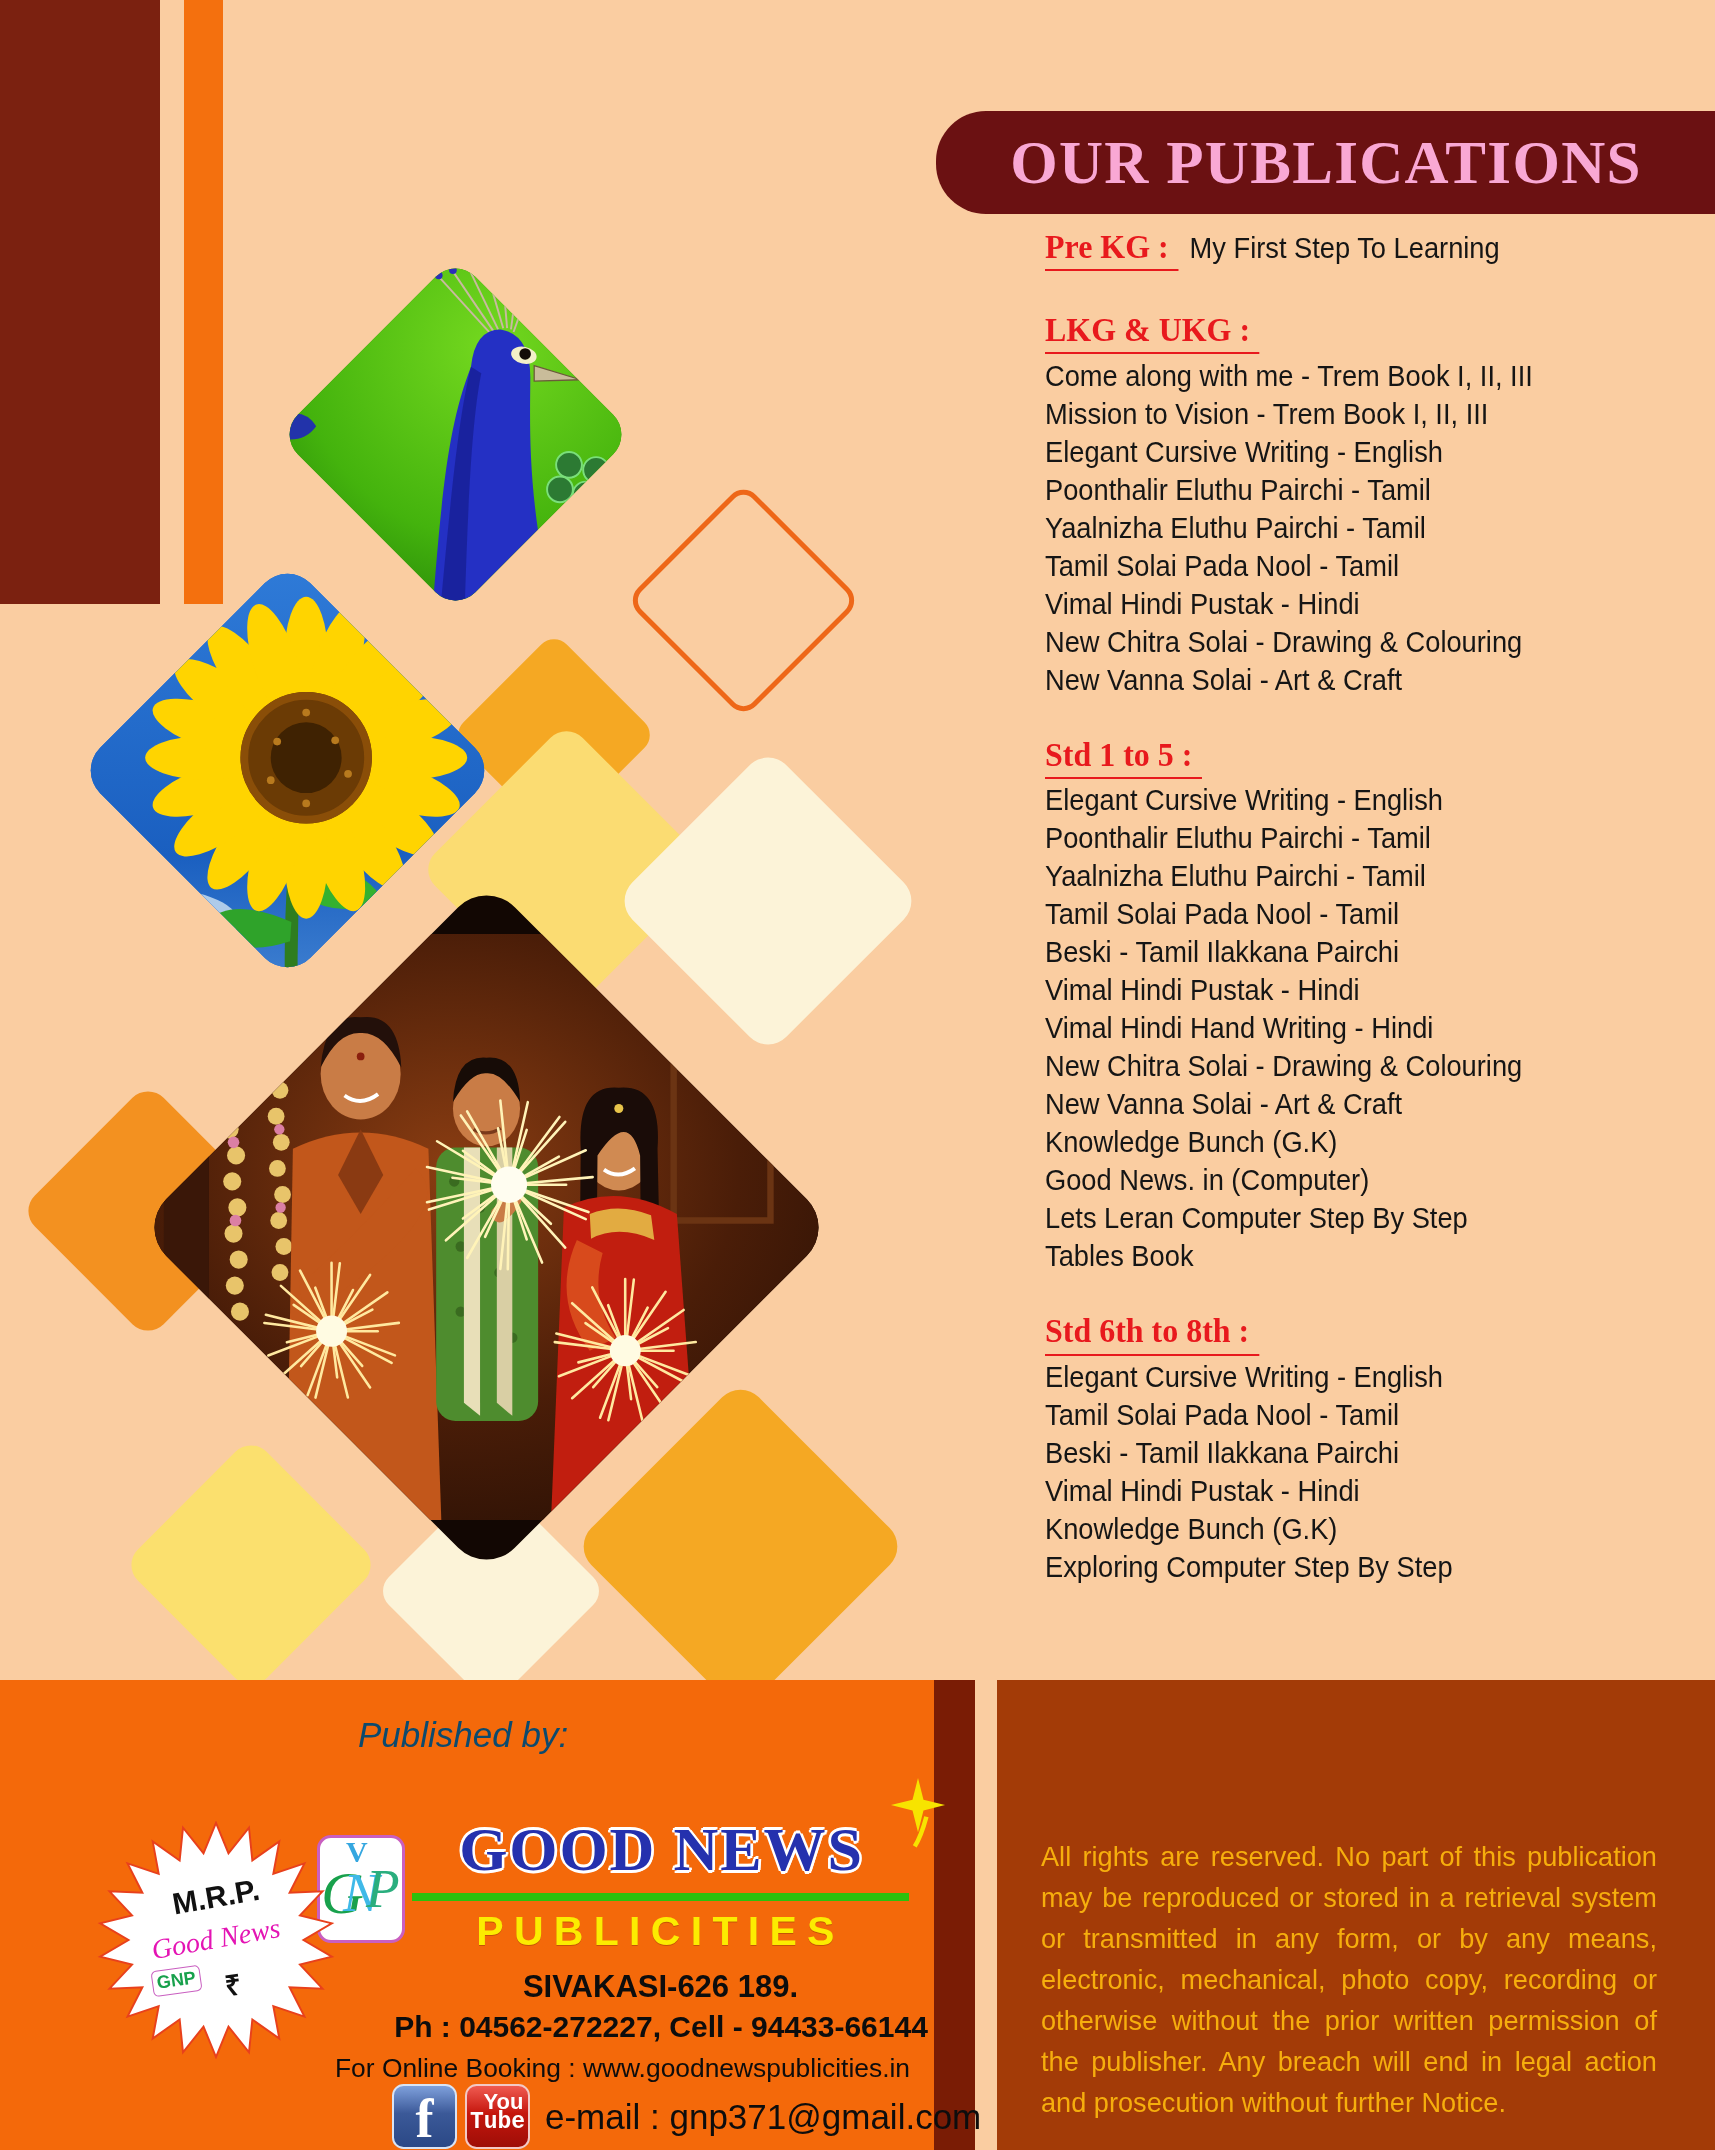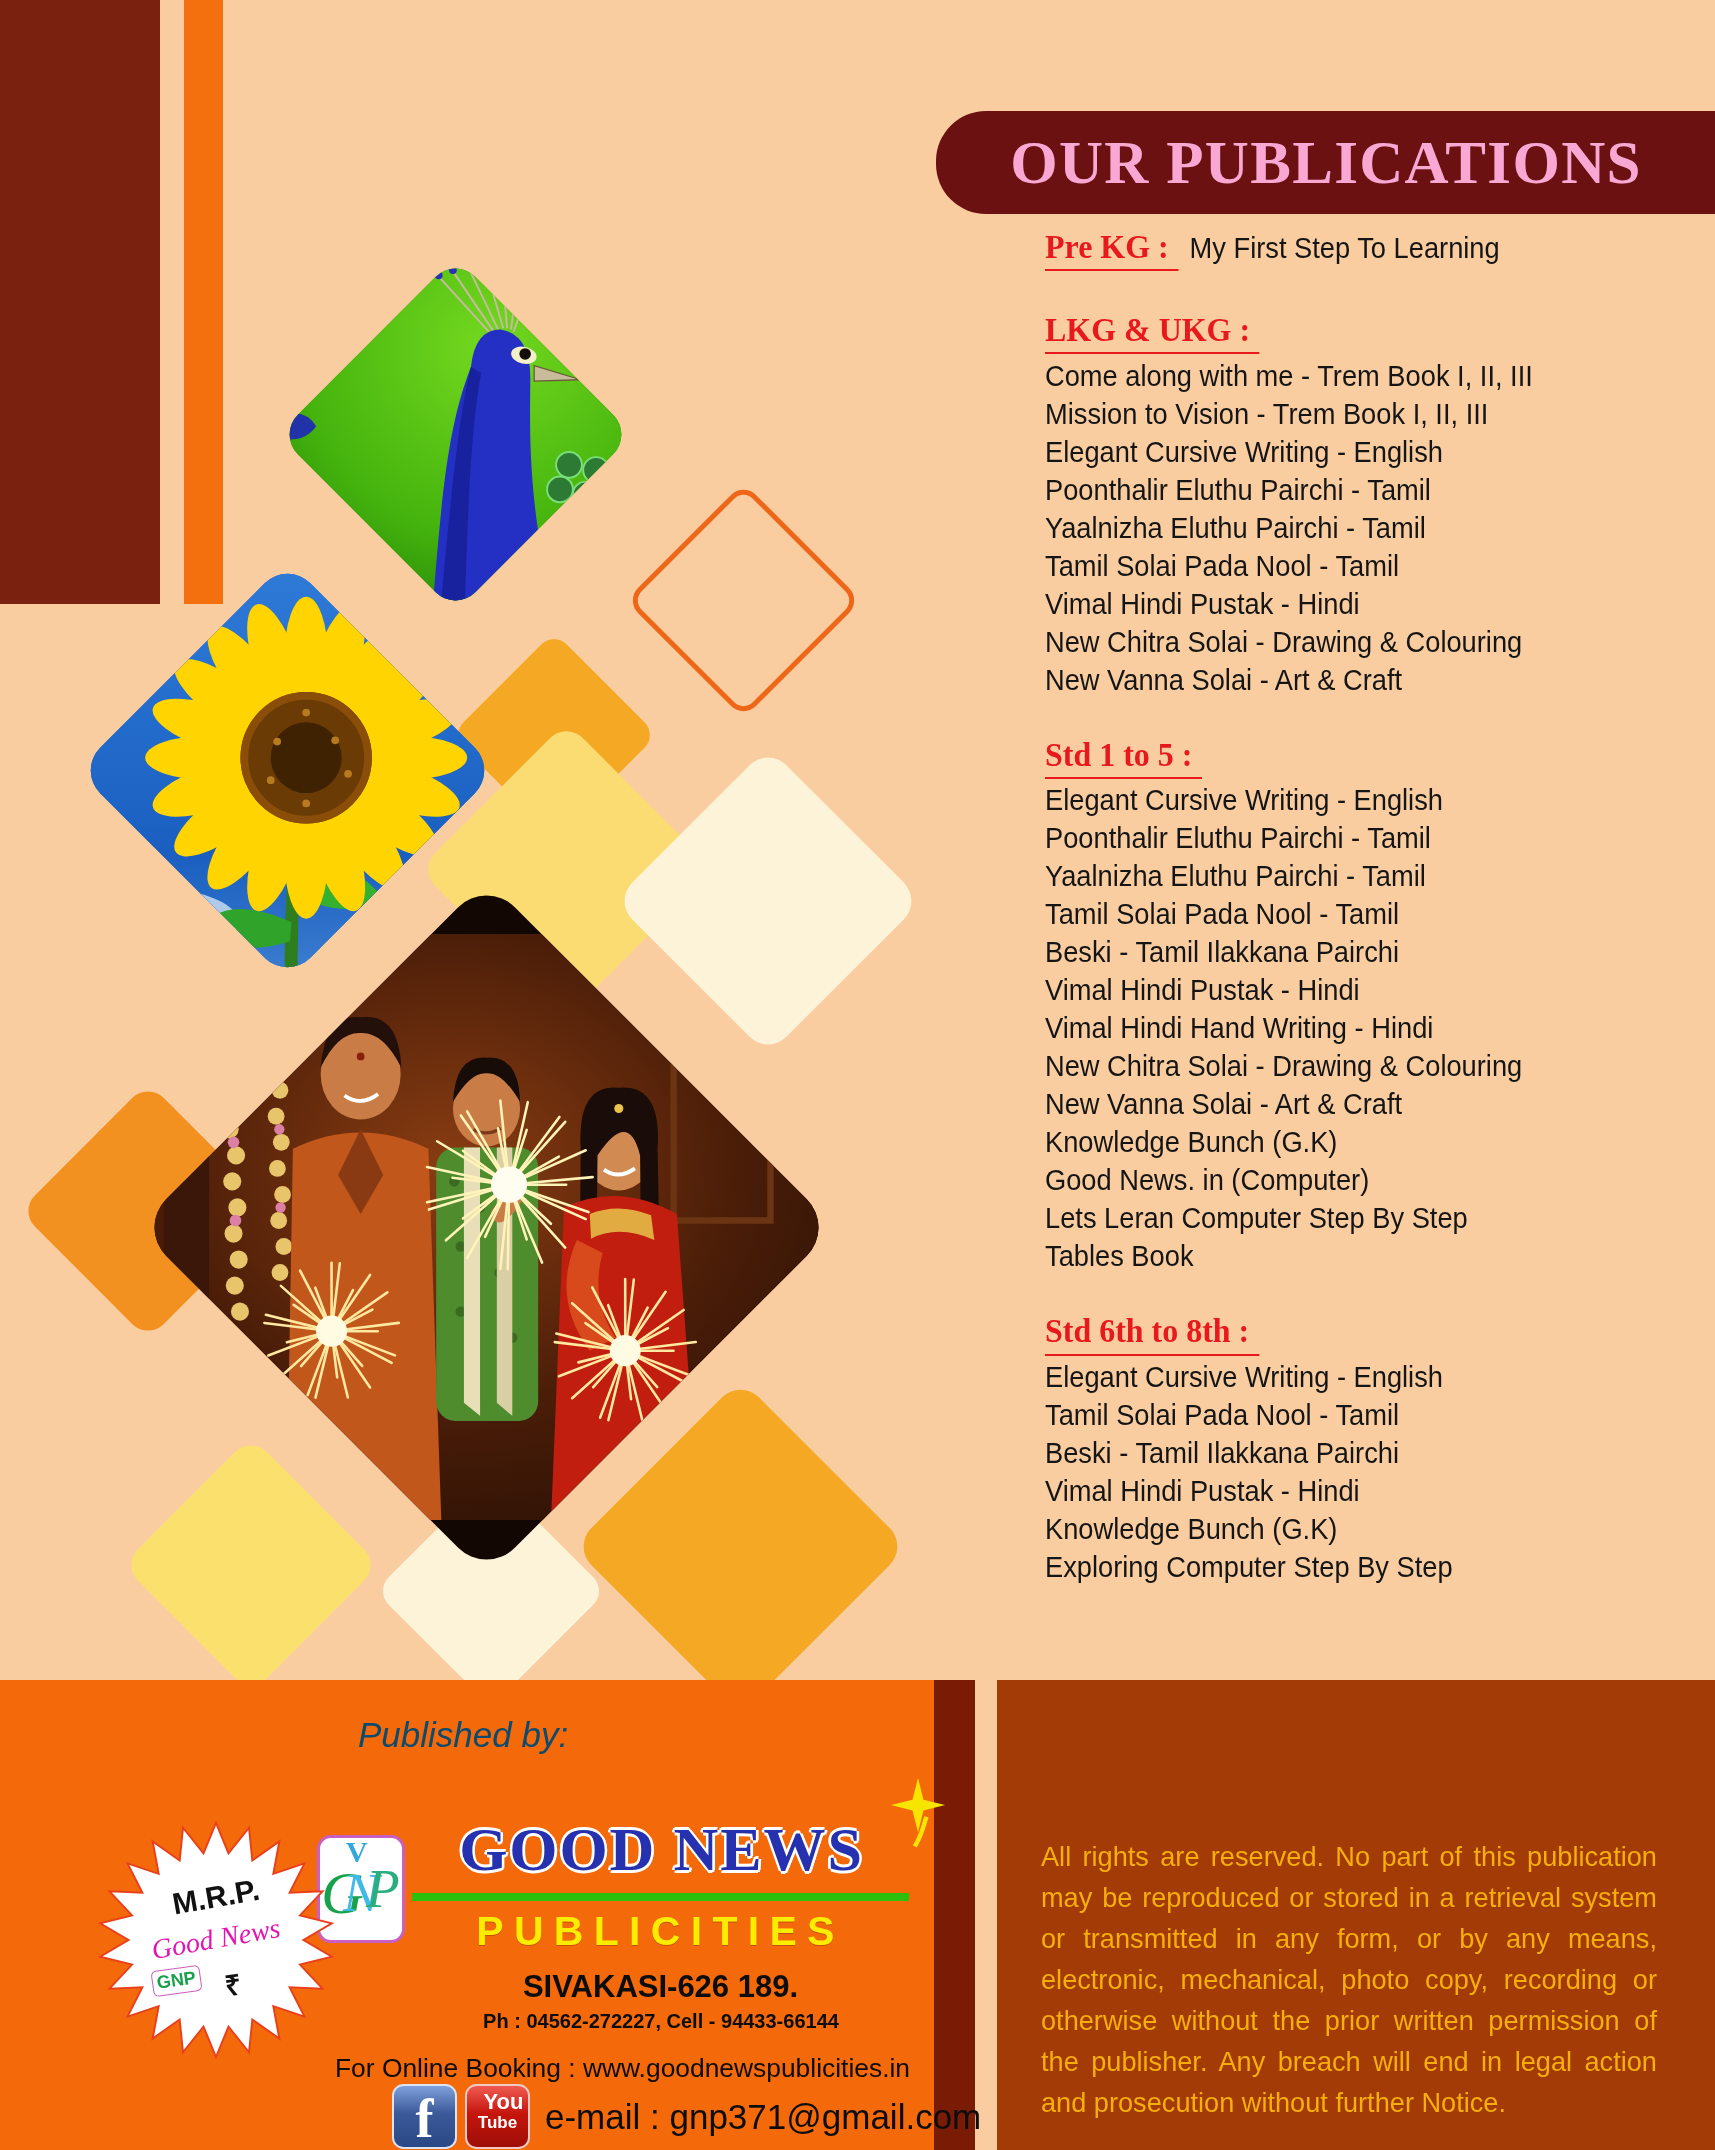--- a/index.html
+++ b/index.html
@@ -51,21 +51,21 @@
   #published-by{left:358px;top:1715px;font-style:italic;font-size:35px;color:#0c4a6e;}
   #goodnews{left:410px;top:1814px;width:503px;text-align:center;
     font-family:"Liberation Serif",serif;font-weight:bold;font-size:62px;line-height:70px;
     color:#2531AE;letter-spacing:1.9px;white-space:nowrap;
     text-shadow:-2.6px 0 0 #fff,2.6px 0 0 #fff,0 -2.6px 0 #fff,0 2.6px 0 #fff,-1.9px -1.9px 0 #fff,1.9px 1.9px 0 #fff;}
   #brand-star{left:889px;top:1778px;width:58px;height:71px;}
   #greenbar{left:412px;top:1893px;width:497px;height:8.4px;background:#2CC00D;}
   #publicities{left:412px;top:1908px;width:497px;text-align:center;font-weight:bold;
     font-size:41px;letter-spacing:10.3px;color:#FCEC00;text-shadow:0 1.3px 0 rgba(110,40,0,.35);}
   #sivakasi{left:412px;top:1969px;width:497px;text-align:center;font-weight:bold;font-size:31px;color:#0d0d0d;}
-  #phone{left:335px;top:2010px;width:652px;text-align:center;font-weight:bold;font-size:20px;color:#0d0d0d;}
+  #phone{left:335px;top:2010px;width:652px;text-align:center;font-weight:bold;font-size:30px;color:#0d0d0d;}
   #booking{left:335px;top:2053px;width:652px;text-align:left;font-size:26.4px;color:#0d0d0d;}
   #email{left:545px;top:2097px;font-size:35px;color:#0d0d0d;}
   
   #gnp-badge{left:317px;top:1835px;width:82px;height:102px;background:#fff;border:3.2px solid #C95FC0;
     border-radius:14px;font-family:"Liberation Serif",serif;font-style:italic;}
   #gnp-badge .g{position:absolute;left:1.3px;top:20.6px;font-size:59px;color:#18A14C;}
   #gnp-badge .n{position:absolute;left:23px;top:23px;font-size:55px;color:#3FB9E8;}
   #gnp-badge .p{position:absolute;left:46px;top:19.3px;font-size:55px;color:#2AAE7E;}
   #gnp-badge .v{position:absolute;left:26px;top:-2.6px;font-size:30px;color:#35A7E0;font-style:normal;font-weight:bold;}
   
@@ -79,21 +79,21 @@
   #mrp .l4{position:absolute;left:128px;top:144px;font-weight:bold;font-size:28px;color:#111;transform:rotate(-8deg);}
   
   .sq-icon{width:61px;height:61px;border-radius:11.6px;position:absolute;}
   #fb{left:392px;top:2084px;background:linear-gradient(#7FA0DC,#3B5998 45%,#2B4886);
      border:2.6px solid #D9E4F5;color:#fff;font-family:"Liberation Serif",serif;font-weight:bold;
      font-size:54px;text-align:center;line-height:67px;}
   #yt{left:465px;top:2084px;background:linear-gradient(#F
      05B51,#C5160D 45%,#9E0E07);background:linear-gradient(#F05B51,#C5160D 45%,#9E0E07);
      border:2.6px solid #F3C9C5;color:#fff;text-align:center;font-weight:bold;}
   #yt .you{display:block;font-size:22px;line-height:22px;margin-top:5.2px;margin-left:12px;}
-  #yt .tube{display:block;font-size:17px;line-height:19.3px;}
+  #yt .tube{display:block;font-size:23px;line-height:19.3px;font-family:Liberation Mono, monospace;}
 </style>
 </head>
 <body>
 
 <div class="abs" id="block-maroon"></div>
 <div class="abs" id="bar-orange"></div>
 
 <div class="abs" id="banner">
   <span class="t">OUR PUBLICATIONS</span>
 </div>

